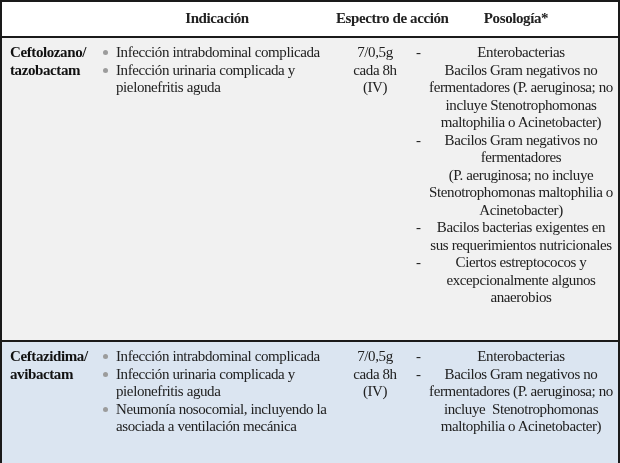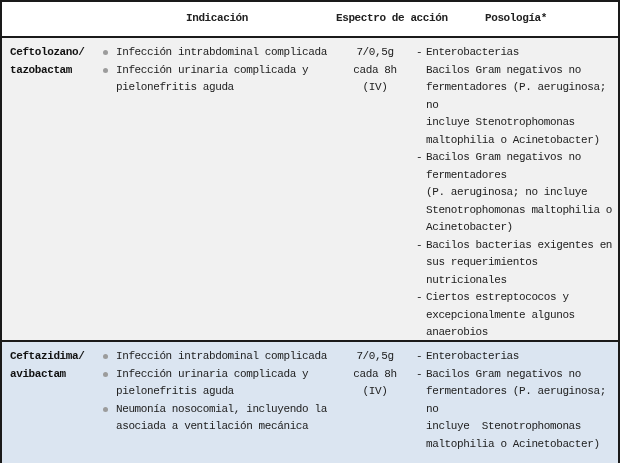--- a/index.html
+++ b/index.html
@@ -2,22 +2,22 @@
 <html><head>
 <meta charset="utf-8">
 <style>
   html,body { margin:0; padding:0; background:#ffffff; }
   body { width:620px; height:463px; overflow:hidden; }
   .table {
     box-sizing:border-box;
     width:620px; height:463px;
     border:2px solid #1a1a1a;
     background:#bef264;
-    font-family:Liberation Mono, monospace;
-    font-size:11px;
+    font-family:Liberation Serif, serif;
+    font-size:15px;
     line-height:17.5px;
     letter-spacing:-0.4px;
     color:#212121;
   }
   .row {
     display:grid;
     grid-template-columns:96px 238px 78px 1fr;
     box-sizing:border-box;
   }
   .header-row { height:34px; align-items:center; background:#ffffff; }
@@ -31,21 +31,21 @@
   .pos-cell  { text-align:center; white-space:pre-line; }
   .esp-cell  { padding-left:2px; padding-right:2px; }
   .bullet-item { display:flex; }
   .bullet {
     flex:none; width:5px; height:5px; border-radius:50%;
     background:#9c9c9c; margin:6px 8px 0 5px;
   }
   .bullet-text { white-space:pre-wrap; }
   .dash-item { display:flex; }
   .dash { flex:none; width:10px; text-align:left; }
-  .dash-text { white-space:pre-wrap; flex:1; }
+  .dash-text { white-space:pre-wrap; flex:1;text-align:center; }
 </style>
 </head>
 <body>
 
 <div class="table">
 
   <div class="row header-row">
     <div class="header-cell"></div>
     <div class="header-cell">Indicación</div>
     <div class="header-cell">Espectro de acción</div>

